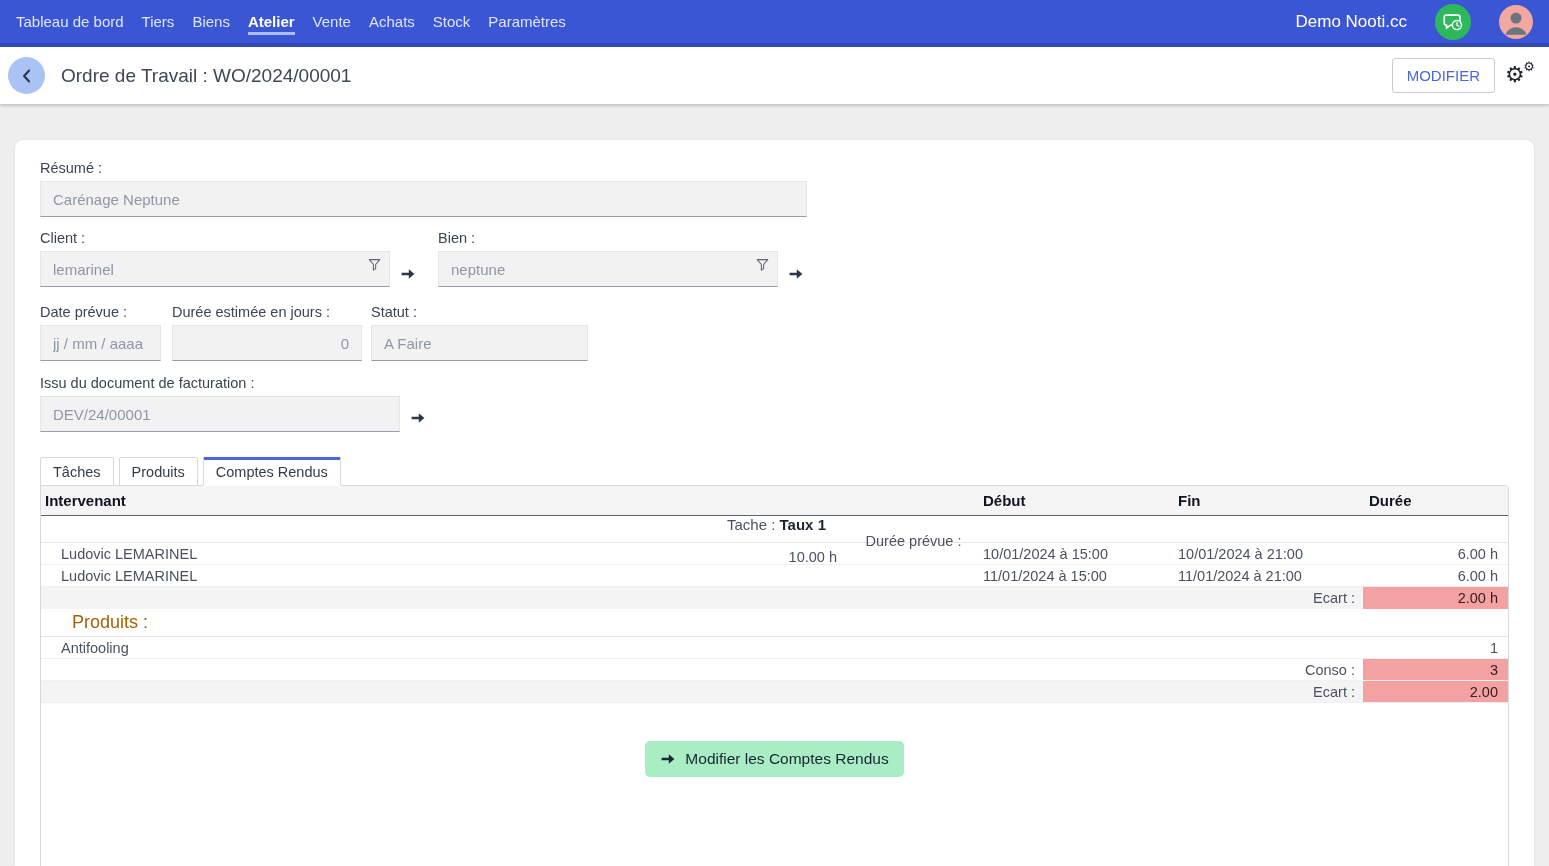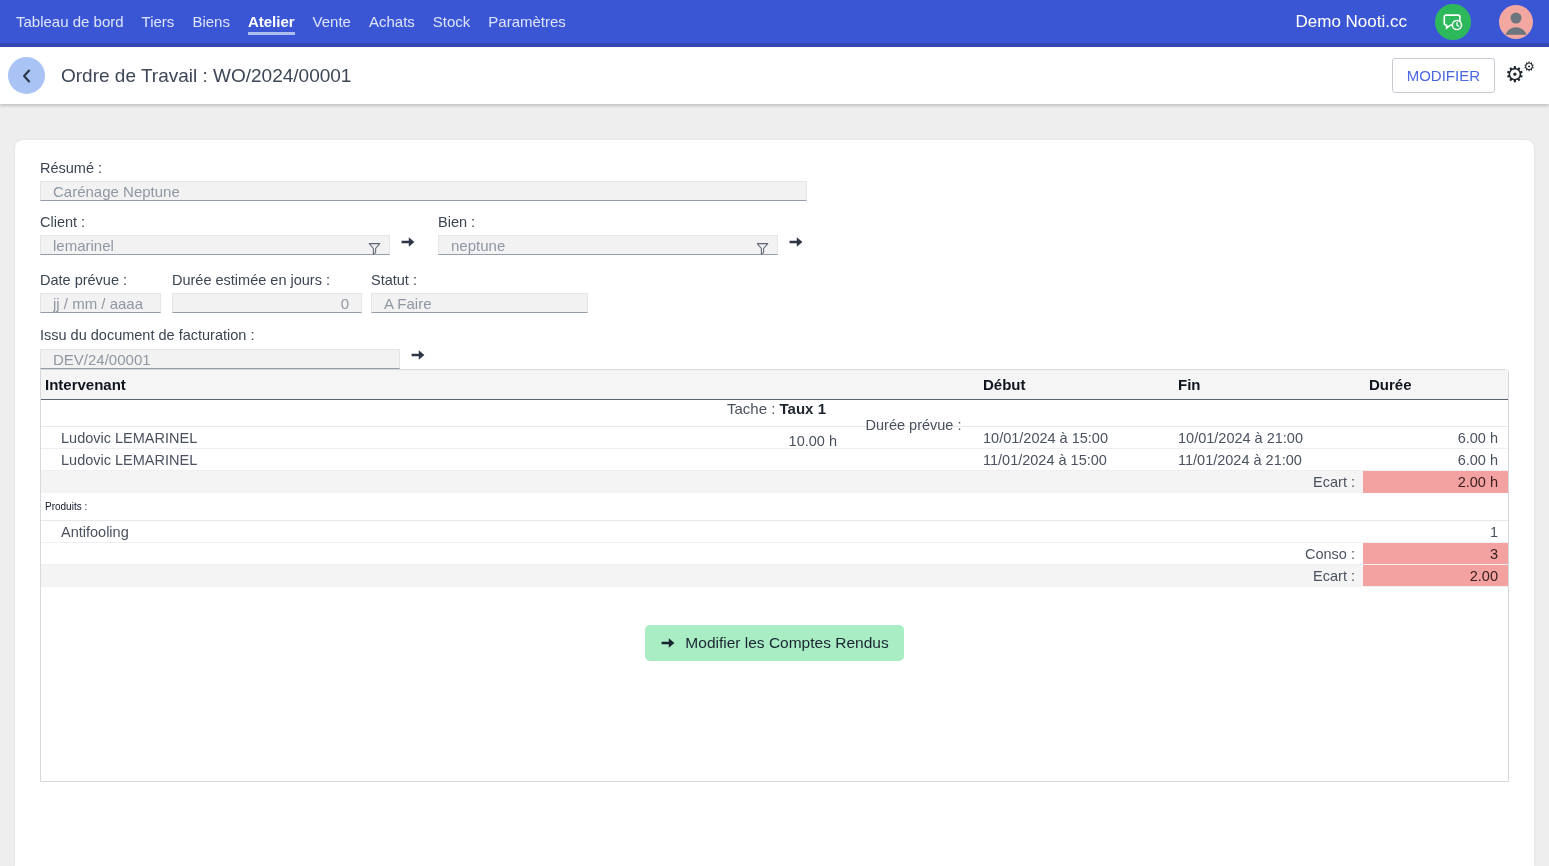--- a/index.html
+++ b/index.html
@@ -36,21 +36,21 @@
     font-family:inherit; }
   .gears { position:relative; width:30px; height:30px; color:#1e252e; cursor:pointer; }
   .gears .g1 { font-size:22px; position:absolute; left:0; top:3px; line-height:1; }
   .gears .g2 { font-size:13px; position:absolute; right:0; top:-1px; line-height:1; }
 
   
   .card { margin:36px 15px 0; background:#fff; border-radius:8px 8px 0 0;
     height:726px; padding:20px 25px; box-shadow:0 0 3px rgba(0,0,0,0.08); }
 
   .field label { display:block; font-size:14.5px; color:#3c4554; margin-bottom:5px; }
-  .tinput { height:20px; background:#f2f2f3; border:1px solid #e4e5e7;
+  .tinput { height:36px; background:#f2f2f3; border:1px solid #e4e5e7;
     border-bottom:1px solid #959da8; color:#8f97a3; font-size:15px;
     padding:0 12px; width:100%; font-family:inherit; }
   .tinput::placeholder { color:#8f97a3; opacity:1; }
   .tinput.num { text-align:right; }
   .fwrap { position:relative; }
   .fwrap .funnel { position:absolute; right:8px; top:6px; cursor:pointer; }
   .form-row { display:flex; align-items:flex-end; margin-bottom:14px; }
   .arrow-btn { background:none; border:none; cursor:pointer; padding:0;
     margin:0 10px 6px 10px; display:flex; }
   .w-resume { width:767px; } .w-client { width:350px; } .w-bien { width:340px; }
@@ -77,21 +77,21 @@
   .trow .c-val { width:145px; text-align:right; padding-right:10px; }
   .trow .c-val.left { text-align:left; padding-left:6px; }
   .trow.thead { background:#f5f5f6; height:30px; font-weight:bold; color:#10161f;
     font-size:15px; border-bottom:1px solid #5a6370; }
   .trow.task { height:27px; border-bottom:1px solid #e6e8ea;flex-direction:column; }
   .trow.task .c-name { font-size:15px; }
   .trow.task b { color:#1c2430; }
   .trow.entry { height:22px; border-bottom:1px solid #efeff1; }
   .trow.sumrow { height:22px; background:var(--gray_row,#f4f4f5); }
   .trow.prodhead { height:28px; border-bottom:1px solid #e6e8ea; }
-  .trow.prodhead .c-name { font-size:10px; color:#0f172a; }
+  .trow.prodhead .c-name { font-size:18px; color:#a16207;margin-left:27px; }
   .trow.prodrow { height:22px; border-bottom:1px solid #f0f0f2; }
   .trow.prodrow:last-of-type { border-bottom:none; }
   .hl { background:var(--pink,#f3a1a1); color:#3a2020; height:100%;
     display:flex; align-items:center; justify-content:flex-end; }
 
   
   .photos { margin:18px 12px 0; border:1px solid #dfe1e4; border-radius:6px;
     overflow:hidden; }
   .photos-head { background:#f6f7f8; border-bottom:1px solid #e2e4e7;
     padding:8px 12px; font-size:15px; font-weight:bold; font-style:italic;
@@ -215,20 +215,25 @@
     <div class="form-row" style="margin-bottom:0;">
       <input class="tinput w-doc" readonly="" value="DEV/24/00001" style="">
       <button class="arrow-btn" style="margin-bottom:7px;">
         <svg width="16" height="14" viewBox="0 0 20 16">
             <path d="M2 6.5 h9 v-4.5 l7 6 -7 6 v-4.5 h-9 z" fill="#2c3645"></path>
           </svg>
       </button>
     </div>
   </div>
 
+  <div class="tabs">
+    <div class="tab">Tâches</div>
+    <div class="tab">Produits</div>
+    <div class="tab active">Comptes Rendus</div>
+  </div>
 
   <section class="tabpanel">
 
     <div class="trow thead">
       <div class="c-name">Intervenant</div>
       <div class="c-start">Début</div>
       <div class="c-end">Fin</div>
       <div class="c-val left">Durée</div>
     </div>
 

